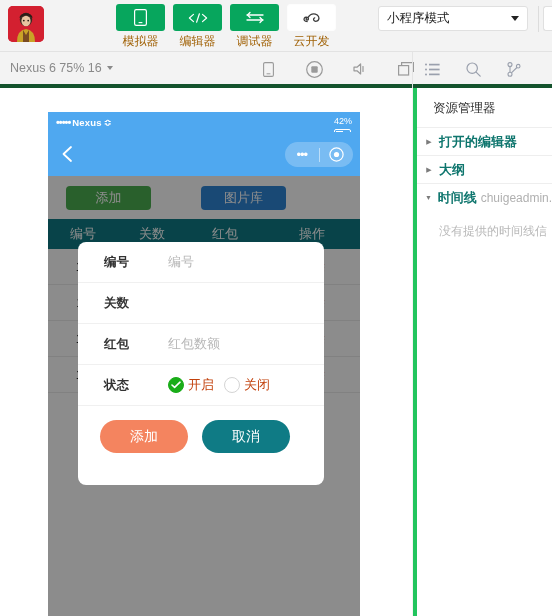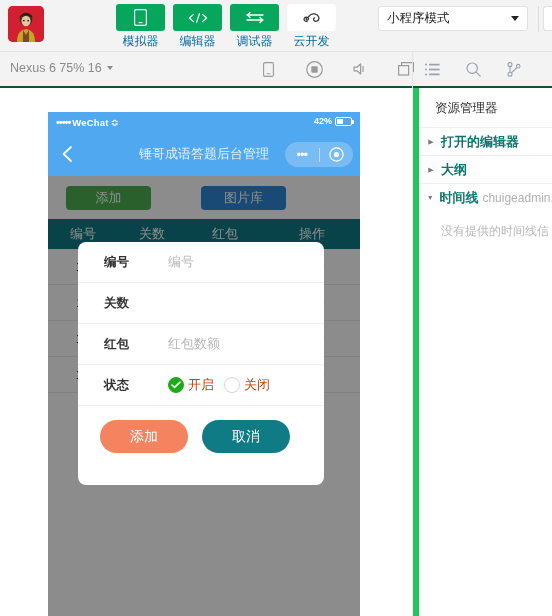--- a/index.html
+++ b/index.html
@@ -64,21 +64,21 @@
   }
   .tool-btn.plain .tb-icon {
     background: #ffffff;
     color: #3b3b3b;
     border: 1px solid #fdfdfd;
     box-sizing: border-box;
   }
   .tool-btn .tb-label {
     margin-top: 2px;
     font-size: 12px;
-    color: #0369a1;
+    color: #a16207;
     line-height: 16px;
     white-space: nowrap;
   }
 
   .mode-select {
     position: absolute;
     left: 378px; top: 6px;
     width: 150px; height: 25px;
     background: #ffffff;
     border: 1px solid #e0e0e0;
@@ -116,21 +116,21 @@
     border-radius: 3px 0 0 3px;
     box-sizing: border-box;
   }
 
   
   .subbar {
     position: absolute;
     left: 0; top: 52px;
     width: 552px; height: 36px;
     background: #f3f3f3;
-    border-bottom: 2px solid #14532d;
+    border-bottom: 4px solid #14532d;
     box-sizing: border-box;
   }
   .device-sel {
     position: absolute;
     left: 10px; top: 9px;
     display: flex;
     align-items: center;
     gap: 5px;
     cursor: pointer;
   }
@@ -226,21 +226,22 @@
     font-size: 11px;
     font-weight: bold;
   }
   .sb-right {
     position: absolute;
     right: 8px; top: 4px;
     display: flex;
     align-items: center;
     gap: 3px;
     font-size: 9px;
-    font-weight: bold;
+    font-weight: normal;
+    flex-direction: column;
   }
   .battery {
     width: 17px; height: 9px;
     border: 1px solid #ffffff;
     border-radius: 2px;
     position: relative;
     box-sizing: border-box;
   }
   .battery::after {
     content: "";
@@ -446,21 +447,21 @@
   }
   .m-btn.confirm { background: #f4845f; }
   .m-btn.cancel  { background: #0f7b85; }
 
   
   .sidebar {
     position: absolute;
     left: 413px; top: 88px;
     width: 139px; height: 528px;
     background: #ffffff;
-    border-left: 6px solid #22c55e;
+    border-left: 4px solid #22c55e;
     box-sizing: border-box;
     overflow: hidden;
   }
   .sb-title {
     padding: 12px 0 10px 16px;
     font-size: 12.5px;
     color: #2b2b2b;
   }
   .tree-item {
     display: flex;
@@ -633,38 +634,37 @@
       </span>
     </div>
   </div>
 
   <div class="main-area">
     <div class="phone">
 
       <div class="status-bar">
         <div class="sb-left">
           <span class="sb-dots">•••••</span>
-          <span>WeChat</span>
+          <span>Nexus</span>
           <span>≎</span>
         </div>
         <div class="sb-right">
           <span>42%</span>
           <span class="battery">
               <span class="lvl"></span>
             </span>
         </div>
       </div>
 
       <div class="nav-bar">
         <span class="nav-back">
           <svg width="20" height="20" viewBox="0 0 20 20">
             <polyline points="13,3 5.5,10 13,17" fill="none" stroke="#ffffff" stroke-width="1.8" stroke-linecap="round" stroke-linejoin="round"></polyline>
           </svg>
         </span>
-        <div class="nav-title">锤哥成语答题后台管理</div>
         <div class="capsule">
           <span class="cap-dots">•••</span>
           <span class="cap-line"></span>
           <span class="cap-target">
             <svg width="15" height="15" viewBox="0 0 15 15">
               <circle cx="7.5" cy="7.5" r="6.6" fill="none" stroke="#ffffff" stroke-width="1.2"></circle>
               <circle cx="7.5" cy="7.5" r="2.6" fill="#ffffff"></circle>
             </svg>
           </span>
         </div>

